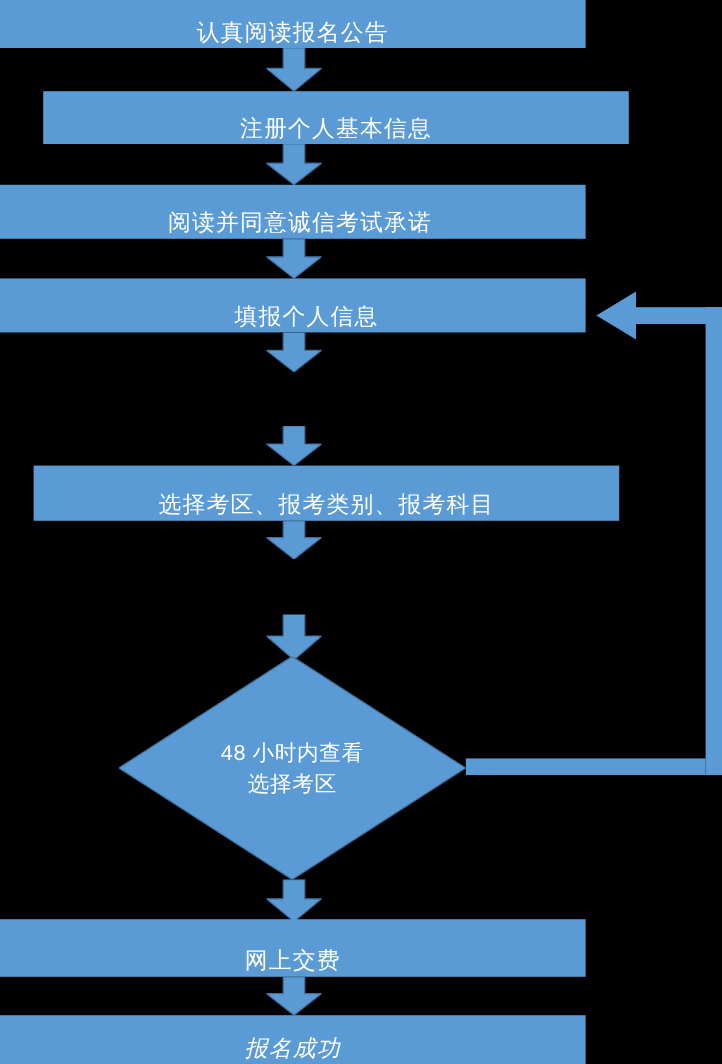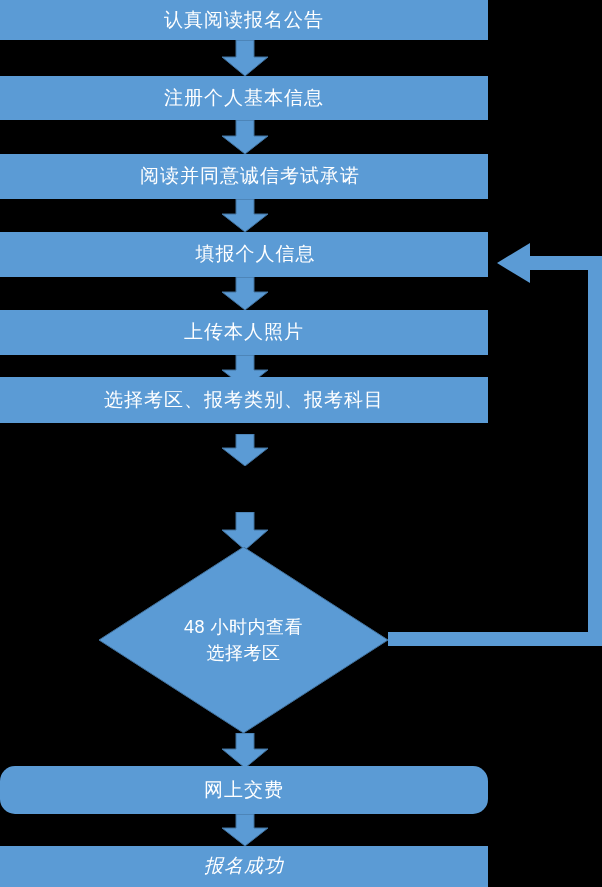--- a/index.html
+++ b/index.html
@@ -14,21 +14,21 @@
     background: #000000;
     overflow: hidden;
     font-family: "Liberation Sans", "DejaVu Sans", sans-serif;
   }
   .proc-box {
     position: absolute;
     left: 0;
     width: 488px;
     background: #5B9BD5;
     display: flex;
-    align-items: center;
+    align-items: flex-end;
     justify-content: center;
     box-sizing: border-box;
   }
   .proc-label {
     color: #FFFFFF;
     font-size: 19px;
     letter-spacing: 1px;
     line-height: 1.2;
     white-space: nowrap;
     text-align: center;
@@ -75,21 +75,21 @@
   <div class="proc-box" style="top:0px; height:40px;">
     <div class="proc-label">认真阅读报名公告</div>
   </div>
 
   <div class="down-arrow" style="left:222px; top:40px; height:36px;">
     <svg viewBox="0 0 46 36" preserveAspectRatio="none">
       <polygon points="14,0 32,0 32,17 46,17 23,36 0,17 14,17" fill="#5B9BD5" stroke="#41719C" stroke-width="1"></polygon>
     </svg>
   </div>
 
-  <div class="proc-box" style="top:76px; height:44px;">
+  <div class="proc-box" style="top:76px; height:44px;margin-left:36px;">
     <div class="proc-label">注册个人基本信息</div>
   </div>
 
   <div class="down-arrow" style="left:222px; top:120px; height:34px;">
     <svg viewBox="0 0 46 34" preserveAspectRatio="none">
       <polygon points="14,0 32,0 32,16 46,16 23,34 0,16 14,16" fill="#5B9BD5" stroke="#41719C" stroke-width="1"></polygon>
     </svg>
   </div>
 
   <div class="proc-box" style="top:154px; height:45px;padding-left:12px;">
@@ -105,31 +105,28 @@
   <div class="proc-box" style="top:232px; height:45px;padding-left:23px;">
     <div class="proc-label">填报个人信息</div>
   </div>
 
   <div class="down-arrow" style="left:222px; top:277px; height:33px;">
     <svg viewBox="0 0 46 33" preserveAspectRatio="none">
       <polygon points="14,0 32,0 32,15 46,15 23,33 0,15 14,15" fill="#5B9BD5" stroke="#41719C" stroke-width="1"></polygon>
     </svg>
   </div>
 
-  <div class="proc-box" style="top:310px; height:45px;">
-    <div class="proc-label">上传本人照片</div>
-  </div>
 
   <div class="down-arrow" style="left:222px; top:355px; height:33px;">
     <svg viewBox="0 0 46 33" preserveAspectRatio="none">
       <polygon points="14,0 32,0 32,15 46,15 23,33 0,15 14,15" fill="#5B9BD5" stroke="#41719C" stroke-width="1"></polygon>
     </svg>
   </div>
 
-  <div class="proc-box" style="top:377px; height:46px;">
+  <div class="proc-box" style="top:388px; height:46px;margin-left:28px;">
     <div class="proc-label">选择考区、报考类别、报考科目</div>
   </div>
 
   <div class="down-arrow" style="left:222px; top:434px; height:32px;">
     <svg viewBox="0 0 46 32" preserveAspectRatio="none">
       <polygon points="14,0 32,0 32,14 46,14 23,32 0,14 14,14" fill="#5B9BD5" stroke="#41719C" stroke-width="1"></polygon>
     </svg>
   </div>
 
 
@@ -148,21 +145,21 @@
       <span>选择考区</span>
     </div>
   </div>
 
   <div class="down-arrow" style="left:222px; top:733px; height:35px;">
     <svg viewBox="0 0 46 35" preserveAspectRatio="none">
       <polygon points="14,0 32,0 32,16 46,16 23,35 0,16 14,16" fill="#5B9BD5" stroke="#41719C" stroke-width="1"></polygon>
     </svg>
   </div>
 
-  <div class="proc-box" style="top:766px; height:48px;border-radius:15px;">
+  <div class="proc-box" style="top:766px; height:48px;">
     <div class="proc-label">网上交费</div>
   </div>
 
   <div class="down-arrow" style="left:222px; top:814px; height:32px;">
     <svg viewBox="0 0 46 32" preserveAspectRatio="none">
       <polygon points="14,0 32,0 32,14 46,14 23,32 0,14 14,14" fill="#5B9BD5" stroke="#41719C" stroke-width="1"></polygon>
     </svg>
   </div>
 
   <div class="proc-box" style="top:846px; height:41px;font-style:italic;">

